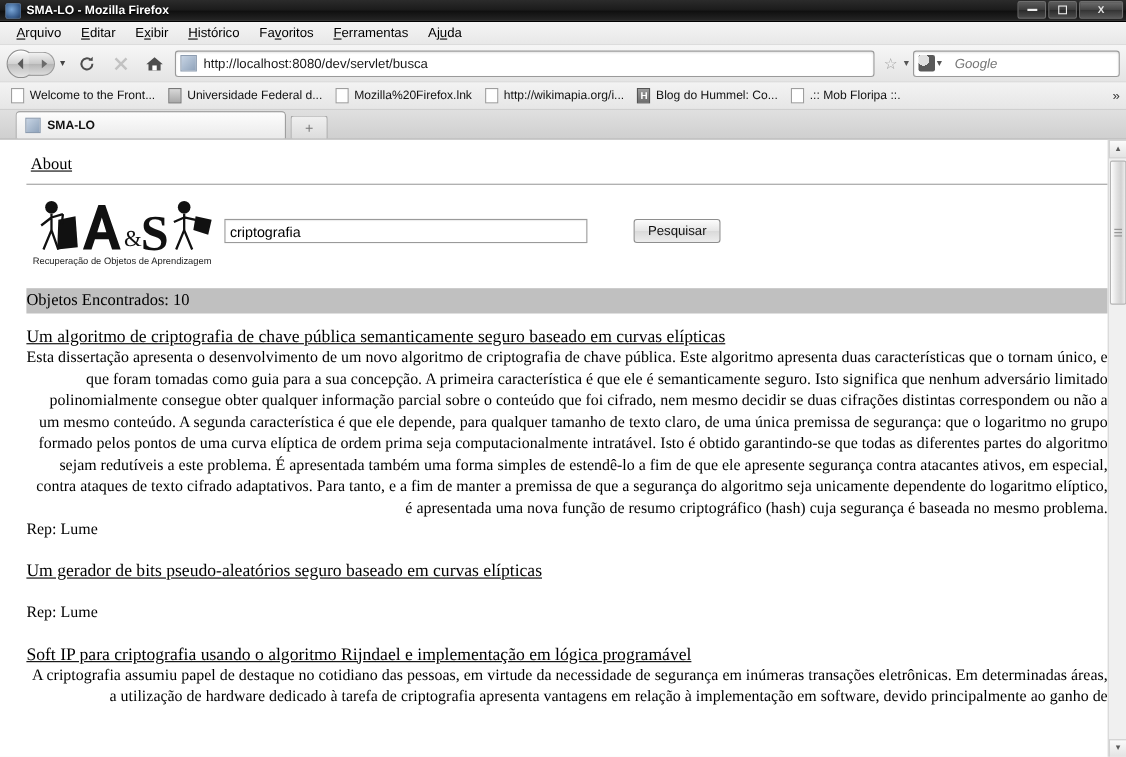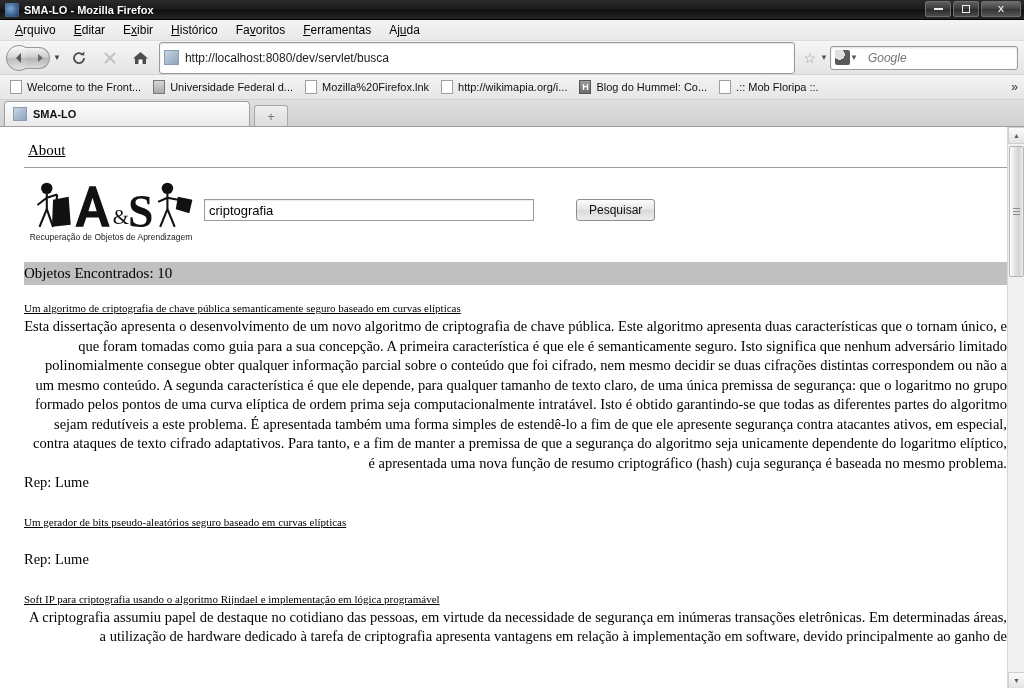--- a/index.html
+++ b/index.html
@@ -89,21 +89,21 @@
   .nav-dropdown { margin-left: 3px; color: #444; font-size: 8px; }
   .nav-icon {
     width: 26px; height: 26px; margin-left: 5px;
     display: flex; align-items: center; justify-content: center;
     font-size: 15px; color: #4d4d4d;
   }
   .nav-icon.disabled { color: #bcbcbc; }
   .home-icon svg { display: block; }
 
   .urlbar {
-    flex: 1; height: 32px; margin: 0 5px;
+    flex: 1; height: 24px; margin: 0 5px;
     background: #fff; border: 1px solid #9a9a9a; border-radius: 3px;
     display: flex; align-items: center; padding: 0 4px;
     box-shadow: inset 0 1px 2px rgba(0,0,0,.12);
   }
   .url-favicon {
     width: 15px; height: 15px; margin-right: 6px; flex: 0 0 auto;
     background: linear-gradient(135deg, #c7d4e4, #8fa3bb);
     border: 1px solid #8c9cb0;
   }
   .url-text { font-size: 12px; color: #1a1a1a; white-space: nowrap; flex: 1; }
@@ -150,21 +150,21 @@
     border-color: #555; color: #fff; font-size: 9px;
     display: flex; align-items: center; justify-content: center; font-weight: bold;
   }
   .bm-overflow { position: absolute; right: 6px; color: #333; font-size: 12px; }
 
   
   .tabstrip {
     height: 27px;
     background: linear-gradient(to bottom, #e0e0e0, #cfcfcf);
     display: flex; align-items: flex-end;
-    padding-left: 4px;
+    padding-left: 14px;
     border-bottom: 1px solid #9f9f9f;
   }
   .tab {
     height: 25px; min-width: 246px;
     background: linear-gradient(to bottom, #fdfdfd, #eaeaea);
     border: 1px solid #9f9f9f; border-bottom: none;
     border-radius: 4px 4px 0 0;
     display: flex; align-items: center;
     padding: 0 8px;
     font-size: 11px; font-weight: bold; color: #111;
@@ -247,21 +247,21 @@
     display: flex; align-items: center;
     font-family: "Liberation Serif", serif;
     font-size: 15px; color: #000;
   }
 
   .results { padding: 0 12px; margin-top: 13px; }
   .result { margin-bottom: 0; }
   .result-title {
     display: inline-block;
     font-family: "Liberation Serif", serif;
-    font-size: 11px; color: #000;
+    font-size: 16px; color: #000;
     text-decoration: underline;
     line-height: 18px;
   }
   .result-desc {
     font-family: "Liberation Serif", serif;
     font-size: 14.5px; color: #000;
     line-height: 19.5px;
     text-align: right;
     margin: 0;
   }

